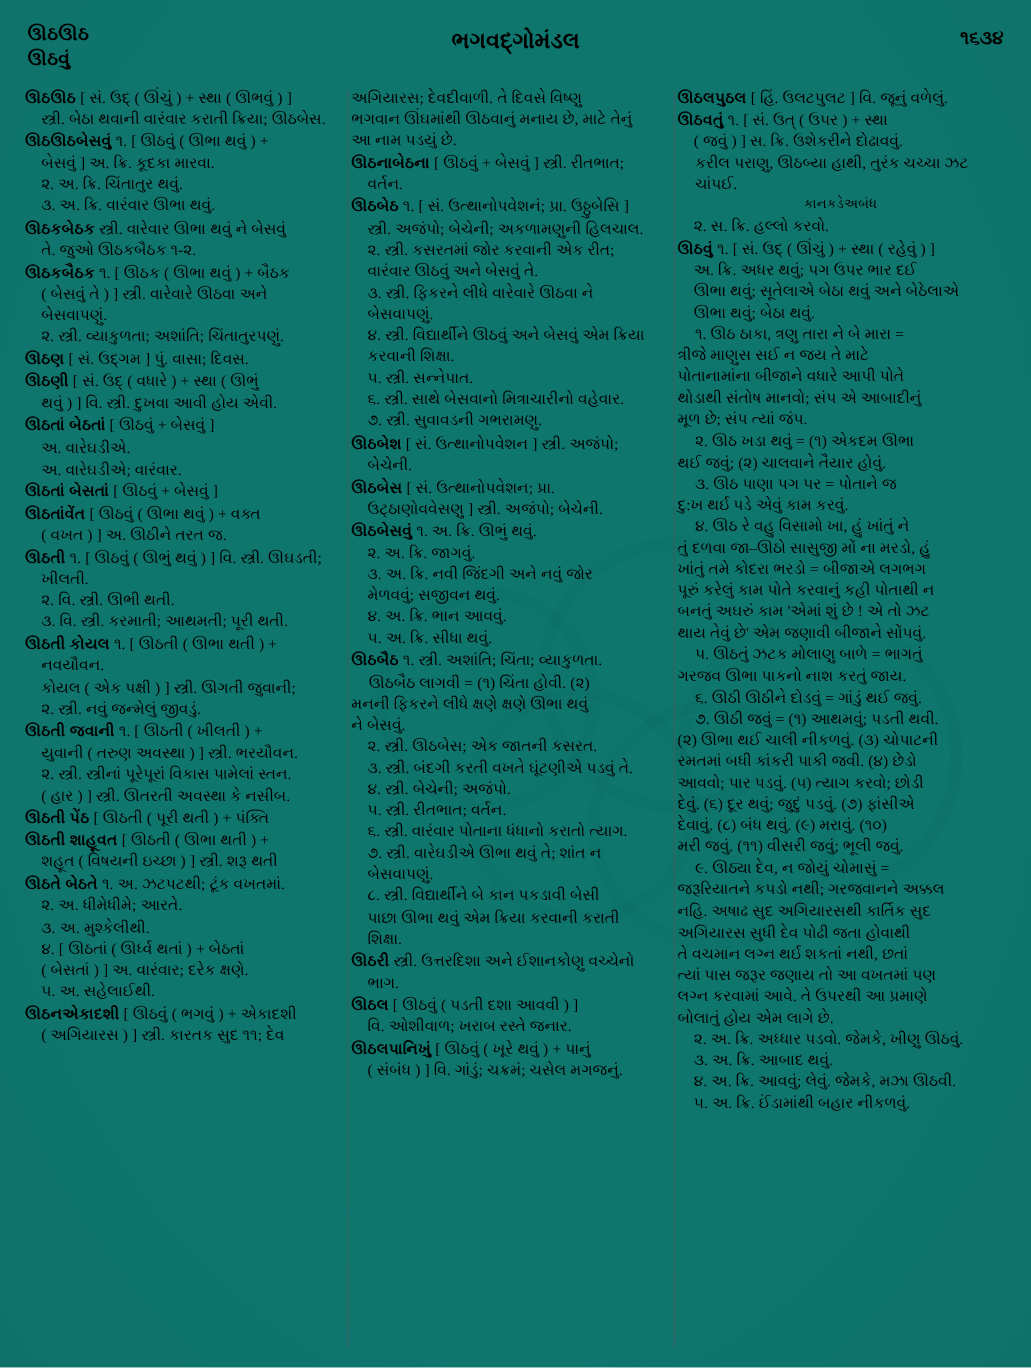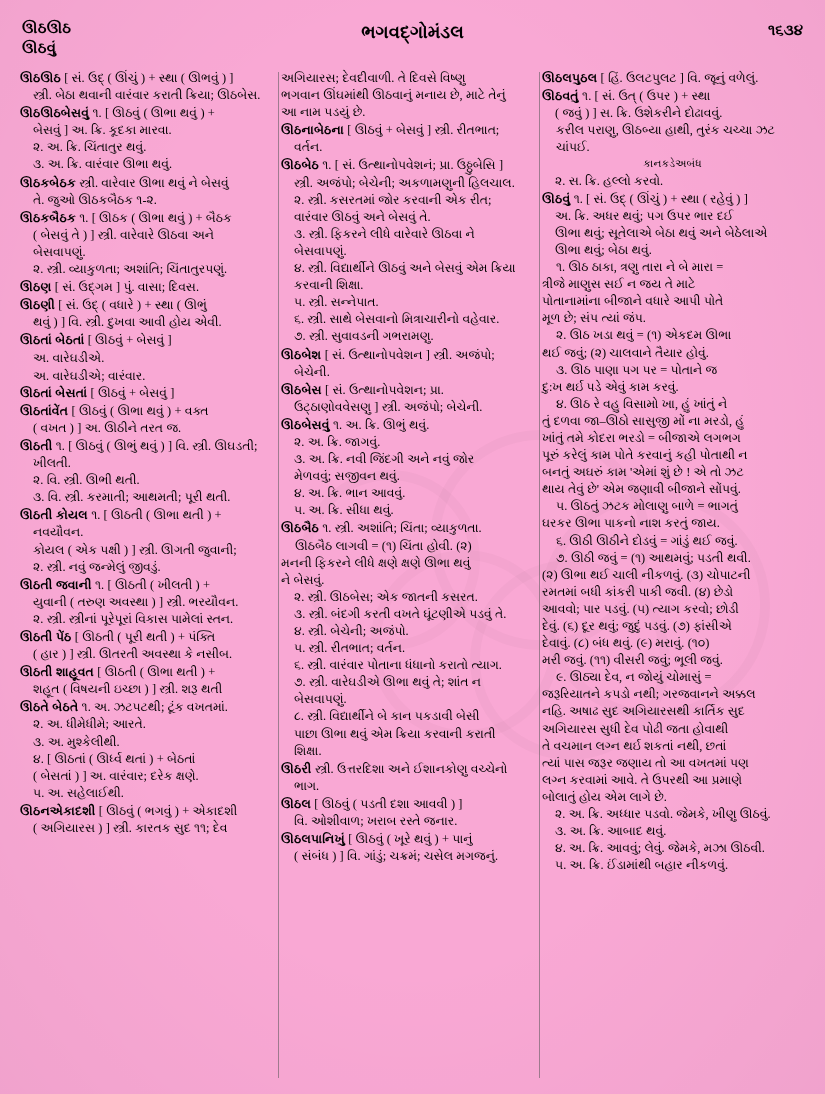--- a/index.html
+++ b/index.html
@@ -13,21 +13,21 @@
     position: relative;
     overflow: hidden;
     font-family: "Liberation Serif", "DejaVu Serif", serif;
     color: #000000;
   }
 
   
   #page {
     position: absolute;
     inset: 0;
-    background: #f9a8d4;
+    background: #0f766e;
   }
   
   #paper-tone {
     position: absolute;
     inset: 0;
     background:
       radial-gradient(ellipse at 50% 45%, rgba(255,255,255,0) 55%, rgba(0,0,0,0.035) 100%);
     pointer-events: none;
     z-index: 5;
   }
@@ -256,22 +256,22 @@
             <div class="p p-cont">નવયૌવન.</div>
             <div class="p p-cont">કોયલ ( એક પક્ષી ) ] સ્ત્રી. ઊગતી જુવાની;</div>
             <div class="p p-sense">૨. સ્ત્રી. નવું જન્મેલું જીવડું.</div>
           </div>
           <div class="entry">
             <div class="p p-head"><span class="hw">ઊઠતી જવાની</span> ૧. [ ઊઠતી ( ખીલતી ) +</div>
             <div class="p p-cont">યુવાની ( તરુણ અવસ્થા ) ] સ્ત્રી. ભરયૌવન.</div>
             <div class="p p-sense">૨. સ્ત્રી. સ્ત્રીનાં પૂરેપૂરાં વિકાસ પામેલાં સ્તન.</div>
           </div>
           <div class="entry">
+            <div class="p p-cont">( હાર ) ] સ્ત્રી. ઊતરતી અવસ્થા કે નસીબ.</div>
             <div class="p p-head"><span class="hw">ઊઠતી પેંઠ</span> [ ઊઠતી ( પૂરી થતી ) + પંક્તિ</div>
-            <div class="p p-cont">( હાર ) ] સ્ત્રી. ઊતરતી અવસ્થા કે નસીબ.</div>
           </div>
           <div class="entry">
             <div class="p p-head"><span class="hw">ઊઠતી શાહૂવત</span> [ ઊઠતી ( ઊભા થતી ) +</div>
             <div class="p p-cont">શહૂત ( વિષયની ઇચ્છા ) ] સ્ત્રી. શરૂ થતી</div>
           </div>
           <div class="entry">
             <div class="p p-head"><span class="hw">ઊઠતે બેઠતે</span> ૧. અ. ઝટપટથી; ટૂંક વખતમાં.</div>
             <div class="p p-sense">૨. અ. ધીમેધીમે; આરતે.</div>
             <div class="p p-sense">૩. અ. મુશ્કેલીથી.</div>
             <div class="p p-sense">૪. [ ઊઠતાં ( ઊર્ધ્વ થતાં ) + બેઠતાં</div>
@@ -369,33 +369,34 @@
             <div class="p p-sense">૨. સ. ક્રિ. હલ્લો કરવો.</div>
           </div>
           <div class="entry">
             <div class="p p-head"><span class="hw">ઊઠવું</span> ૧. [ સં. ઉદ્ ( ઊંચું ) + સ્થા ( રહેવું ) ]</div>
             <div class="p p-cont">અ. ક્રિ. અધર થવું; પગ ઉપર ભાર દઈ</div>
             <div class="p p-cont">ઊભા થવું; સૂતેલાએ બેઠા થવું અને બેઠેલાએ</div>
             <div class="p p-cont">ઊભા થવું; બેઠા થવું.</div>
             <div class="p p-run">૧. ઊઠ ઠાકા, ત્રણુ તારા ને બે મારા =</div>
             <div class="p p-flush">ત્રીજે માણુસ સઈ ન જય તે માટે</div>
             <div class="p p-flush">પોતાનામાંના બીજાને વધારે આપી પોતે</div>
+            <div class="p p-flush">થોડાથી સંતોષ માનવો; સંપ એ આબાદીનું</div>
             <div class="p p-flush">મૂળ છે; સંપ ત્યાં જંપ.</div>
             <div class="p p-run">૨. ઊઠ ખડા થવું = (૧) એકદમ ઊભા</div>
             <div class="p p-flush">થઈ જવું; (૨) ચાલવાને તૈયાર હોવું.</div>
             <div class="p p-run">૩. ઊઠ પાણા પગ પર = પોતાને જ</div>
             <div class="p p-flush">દુ:ખ થર્ઇ પડે એવું કામ કરવું.</div>
             <div class="p p-run">૪. ઊઠ રે વહુ વિસામો ખા, હું ખાંતું ને</div>
             <div class="p p-flush">તું દળવા જા–ઊઠો સાસુજી મોં ના મરડો, હું</div>
             <div class="p p-flush">ખાંતું તમે કોદરા ભરડો = બીજાએ લગભગ</div>
             <div class="p p-flush">પૂરું કરેલું કામ પોતે કરવાનું કહી પોતાથી ન</div>
             <div class="p p-flush">બનતું અઘરું કામ 'એમાં શું છે ! એ તો ઝટ</div>
             <div class="p p-flush">થાય તેવું છે' એમ જણાવી બીજાને સોંપવું.</div>
             <div class="p p-run">૫. ઊઠતું ઝટક મોલાણુ બાળે = ભાગતું</div>
-            <div class="p p-flush">ઘરકર ઊભા પાકનો નાશ કરતું જાય.</div>
+            <div class="p p-flush">ગરજવ ઊભા પાકનો નાશ કરતું જાય.</div>
             <div class="p p-run">૬. ઊઠી ઊઠીને દોડવું = ગાંડું થઈ જવું.</div>
             <div class="p p-run">૭. ઊઠી જવું = (૧) આથમવું; પડતી થવી.</div>
             <div class="p p-flush">(૨) ઊભા થઈ ચાલી નીકળવું. (૩) ચોપાટની</div>
             <div class="p p-flush">રમતમાં બધી કાંકરી પાકી જવી. (૪) છેડો</div>
             <div class="p p-flush">આવવો; પાર પડવું. (૫) ત્યાગ કરવો; છોડી</div>
             <div class="p p-flush">દેવું. (૬) દૂર થવું; જુદું પડવું. (૭) ફાંસીએ</div>
             <div class="p p-flush">દેવાવું. (૮) બંધ થવું. (૯) મરાવું. (૧૦)</div>
             <div class="p p-flush">મરી જવું. (૧૧) વીસરી જવું; ભૂલી જવું.</div>
             <div class="p p-run">૯. ઊઠ્યા દેવ, ન જોયું ચોમાસું =</div>
             <div class="p p-flush">જરૂરિયાતને કપડો નથી; ગરજવાનને અક્કલ</div>

